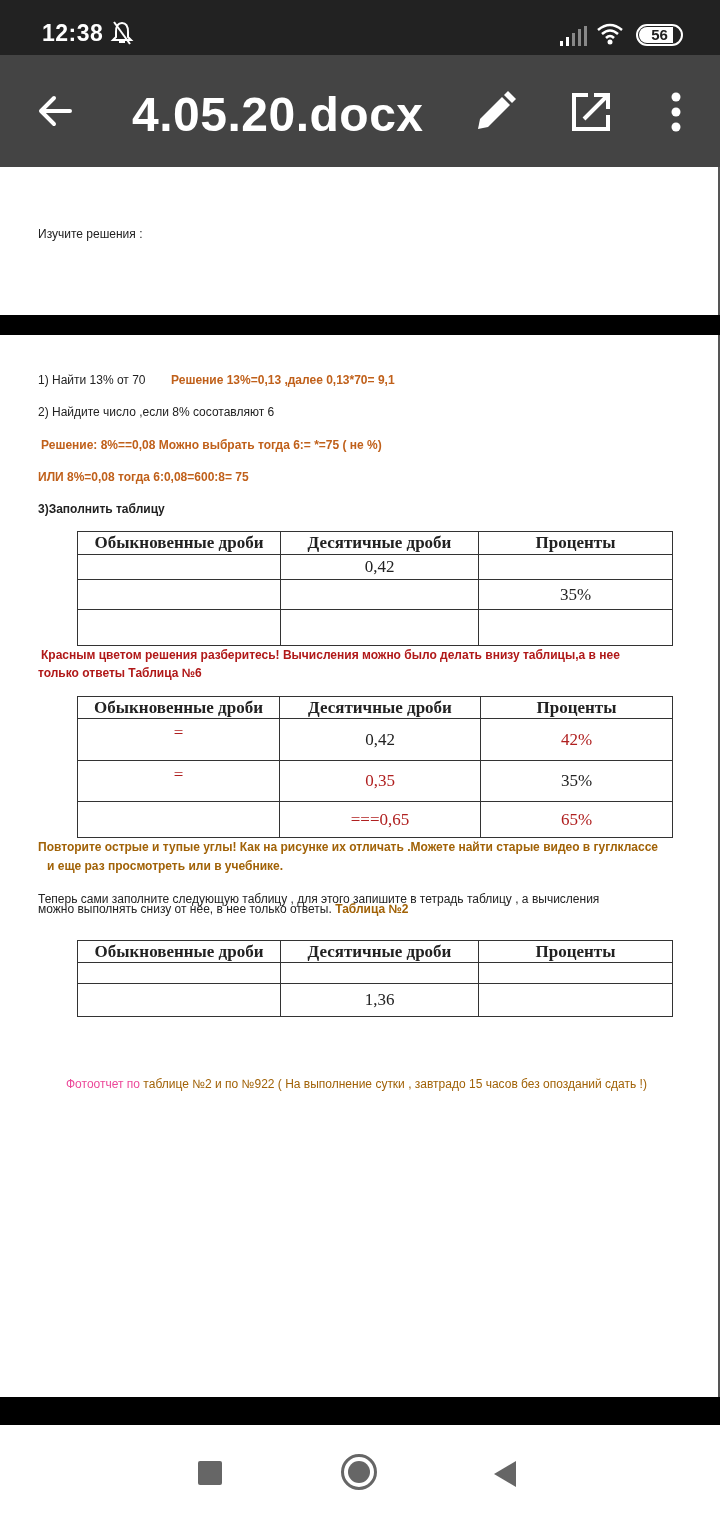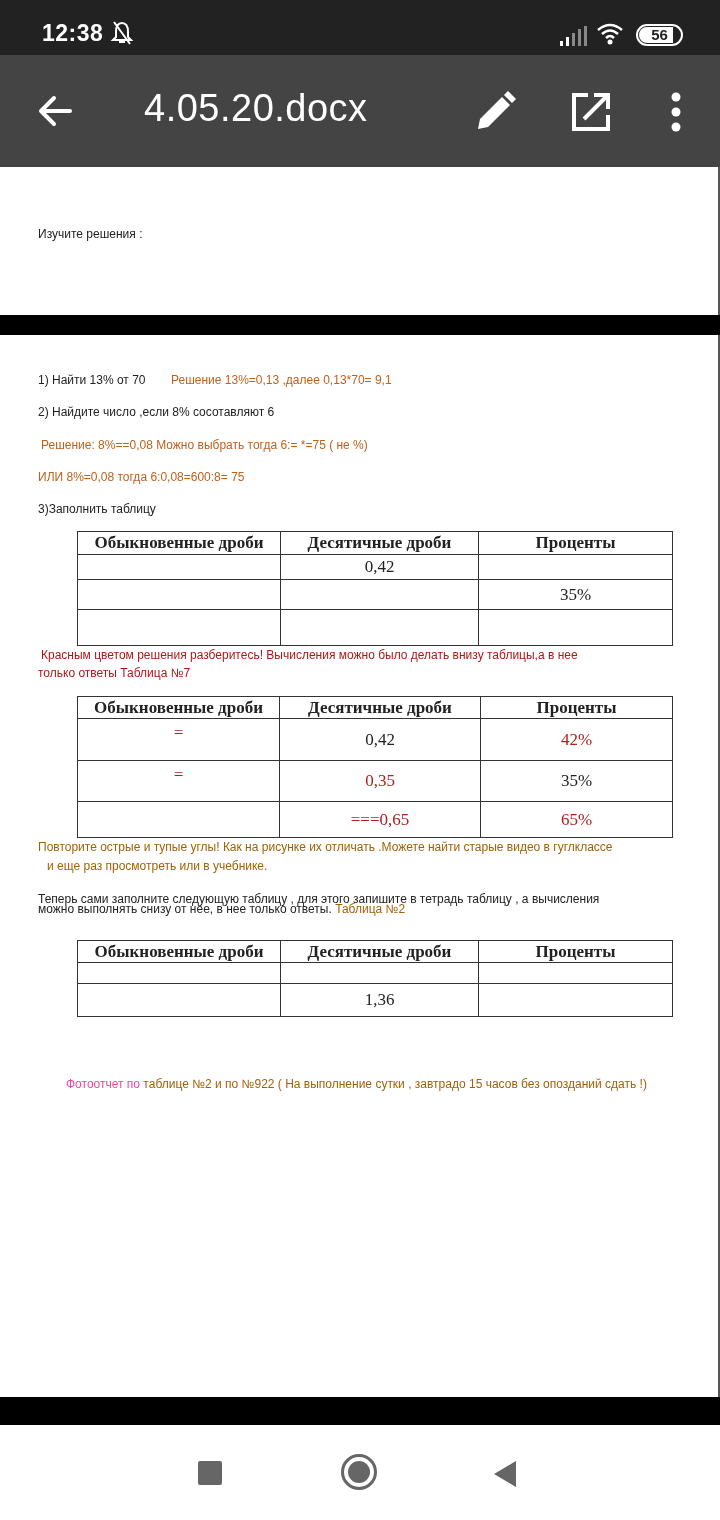--- a/index.html
+++ b/index.html
@@ -8,30 +8,30 @@
   .status-time { position: absolute; left: 42px; top: 20px; font-size: 23px; font-weight: bold; letter-spacing: 0.5px; }
   .status-bell { position: absolute; left: 110px; top: 20px; width: 24px; height: 26px; }
   .status-signal { position: absolute; left: 558px; top: 26px; width: 30px; height: 20px; }
   .status-wifi { position: absolute; left: 596px; top: 22px; width: 28px; height: 24px; }
   .status-battery { position: absolute; left: 636px; top: 24px; width: 47px; height: 22px; border: 2px solid #ffffff; border-radius: 11px; font-size: 15px; font-weight: bold; text-align: center; line-height: 18px; color: #222; }
   .status-battery .fill { position: absolute; left: 1px; top: 1px; bottom: 1px; width: 34px; background: #ffffff; border-radius: 8px 0 0 8px; }
   .status-battery span { position: relative; }
 
   .app-bar { position: absolute; left: 0; top: 55px; width: 720px; height: 112px; background: #444444; color: #ffffff; }
   .app-back { position: absolute; left: 34px; top: 36px; width: 44px; height: 40px; }
-  .app-title { position: absolute; left: 144px; top: 32px; font-size: 38px; font-weight: normal; letter-spacing: 0.5px; }
+  .app-title { position: absolute; left: 132px; top: 32px; font-size: 48px; font-weight: bold; letter-spacing: 0.5px; }
   .app-edit { position: absolute; left: 474px; top: 36px; width: 42px; height: 42px; }
   .app-open { position: absolute; left: 570px; top: 36px; width: 42px; height: 42px; }
   .app-more { position: absolute; left: 662px; top: 36px; width: 28px; height: 42px; }
 
   .doc { position: absolute; left: 0; top: 167px; width: 720px; height: 1230px; background: #ffffff; }
   .page-edge { position: absolute; right: 0; top: 0; width: 2px; height: 100%; background: #555; }
   .page-gap { position: absolute; left: 0; width: 720px; background: #000000; }
   .txt { position: absolute; font-family: "Liberation Sans", sans-serif; font-size: 12px; color: #222; white-space: nowrap; }
-  .bold { font-weight: normal; }
+  .bold { font-weight: bold; }
   .orange { color: #c0601a; }
   .darkred { color: #b01818; }
   .blue { color: #a16207; }
   .red { color: #ec4899; margin-left: 28px; }
 
   table.doc-table { position: absolute; border-collapse: collapse; font-family: "Liberation Serif", serif; font-size: 17px; color: #222; }
   table.doc-table th, table.doc-table td { border: 1.5px solid #333; text-align: center; vertical-align: middle; padding: 0; }
   table.doc-table th { font-weight: bold; font-size: 17px; }
   .redval { color: #b02020; }
   .eqtop { vertical-align: top !important; padding-top: 4px !important; }
@@ -125,21 +125,21 @@
     </tr>
     <tr style="height:36px;">
       <td></td>
       <td></td>
       <td></td>
     </tr>
   </tbody>
     </table>
 
   <span class="txt bold darkred" style="left:41px; top:481px;">Красным цветом решения  разберитесь! Вычисления можно было делать внизу таблицы,а в нее</span>
-  <span class="txt bold darkred" style="left:38px; top:499px;">только ответы    Таблица №7</span>
+  <span class="txt bold darkred" style="left:38px; top:499px;">только ответы    Таблица №6</span>
 
   <table class="doc-table" style="left:77px; top:529px; width:596px;">
     <tbody>
         <tr style="height:22px;">
       <th style="width:202px;">Обыкновенные дроби</th>
       <th style="width:201px;">Десятичные дроби</th>
       <th>Проценты</th>
     </tr>
     <tr style="height:42px;">
       <td class="redval eqtop">=</td>

